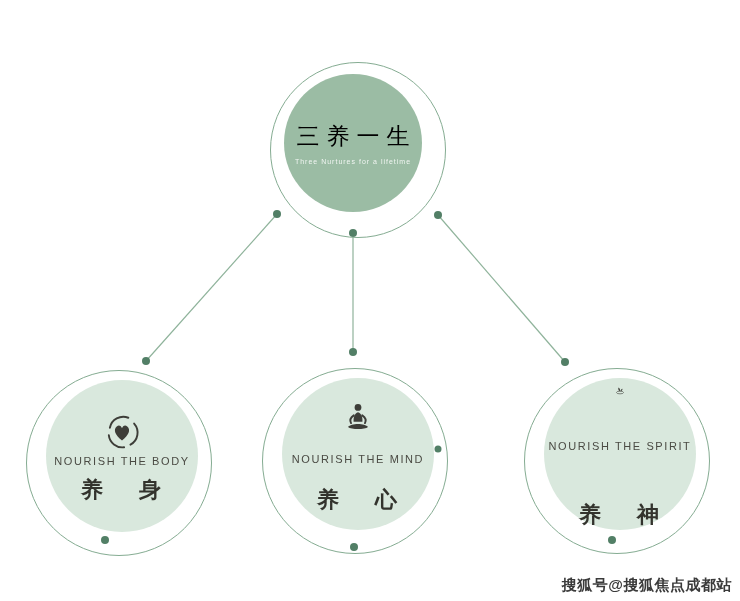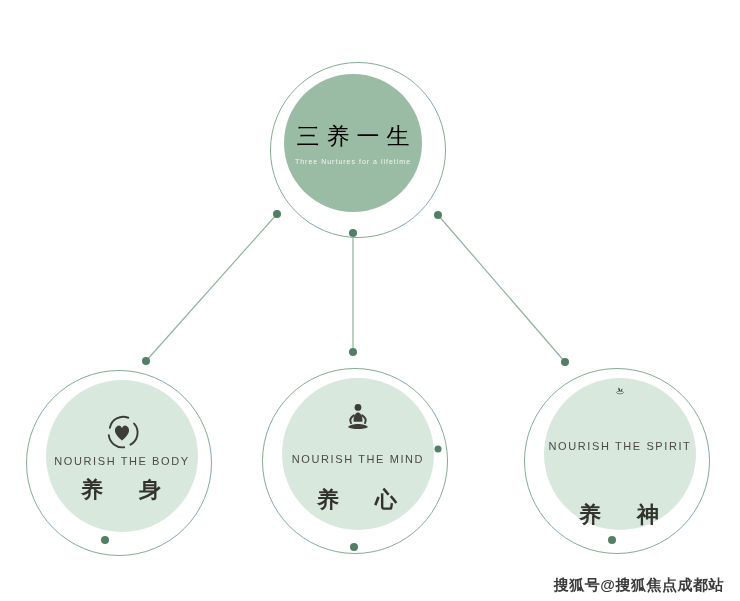--- a/index.html
+++ b/index.html
@@ -48,21 +48,21 @@
   .node-label-en{
     color:#4a4a43;font-size:11px;letter-spacing:1.6px;white-space:nowrap;margin-bottom:8px;
   }
   .node-label-zh{
     color:#33332d;font-size:22px;font-weight:bold;letter-spacing:2px;
     word-spacing:26px;white-space:nowrap;
   }
 
   
   .watermark{
-    position:absolute;right:16px;bottom:6px;
+    position:absolute;right:8px;bottom:6px;
     color:#3a3a3a;font-size:15px;font-weight:bold;letter-spacing:.5px;
     white-space:nowrap;
   }
 </style>
 </head>
 <body>
 
 <div class="stage">
 
   <svg class="connectors" viewBox="0 0 740 601" xmlns="http://www.w3.org/2000/svg" aria-hidden="true">

